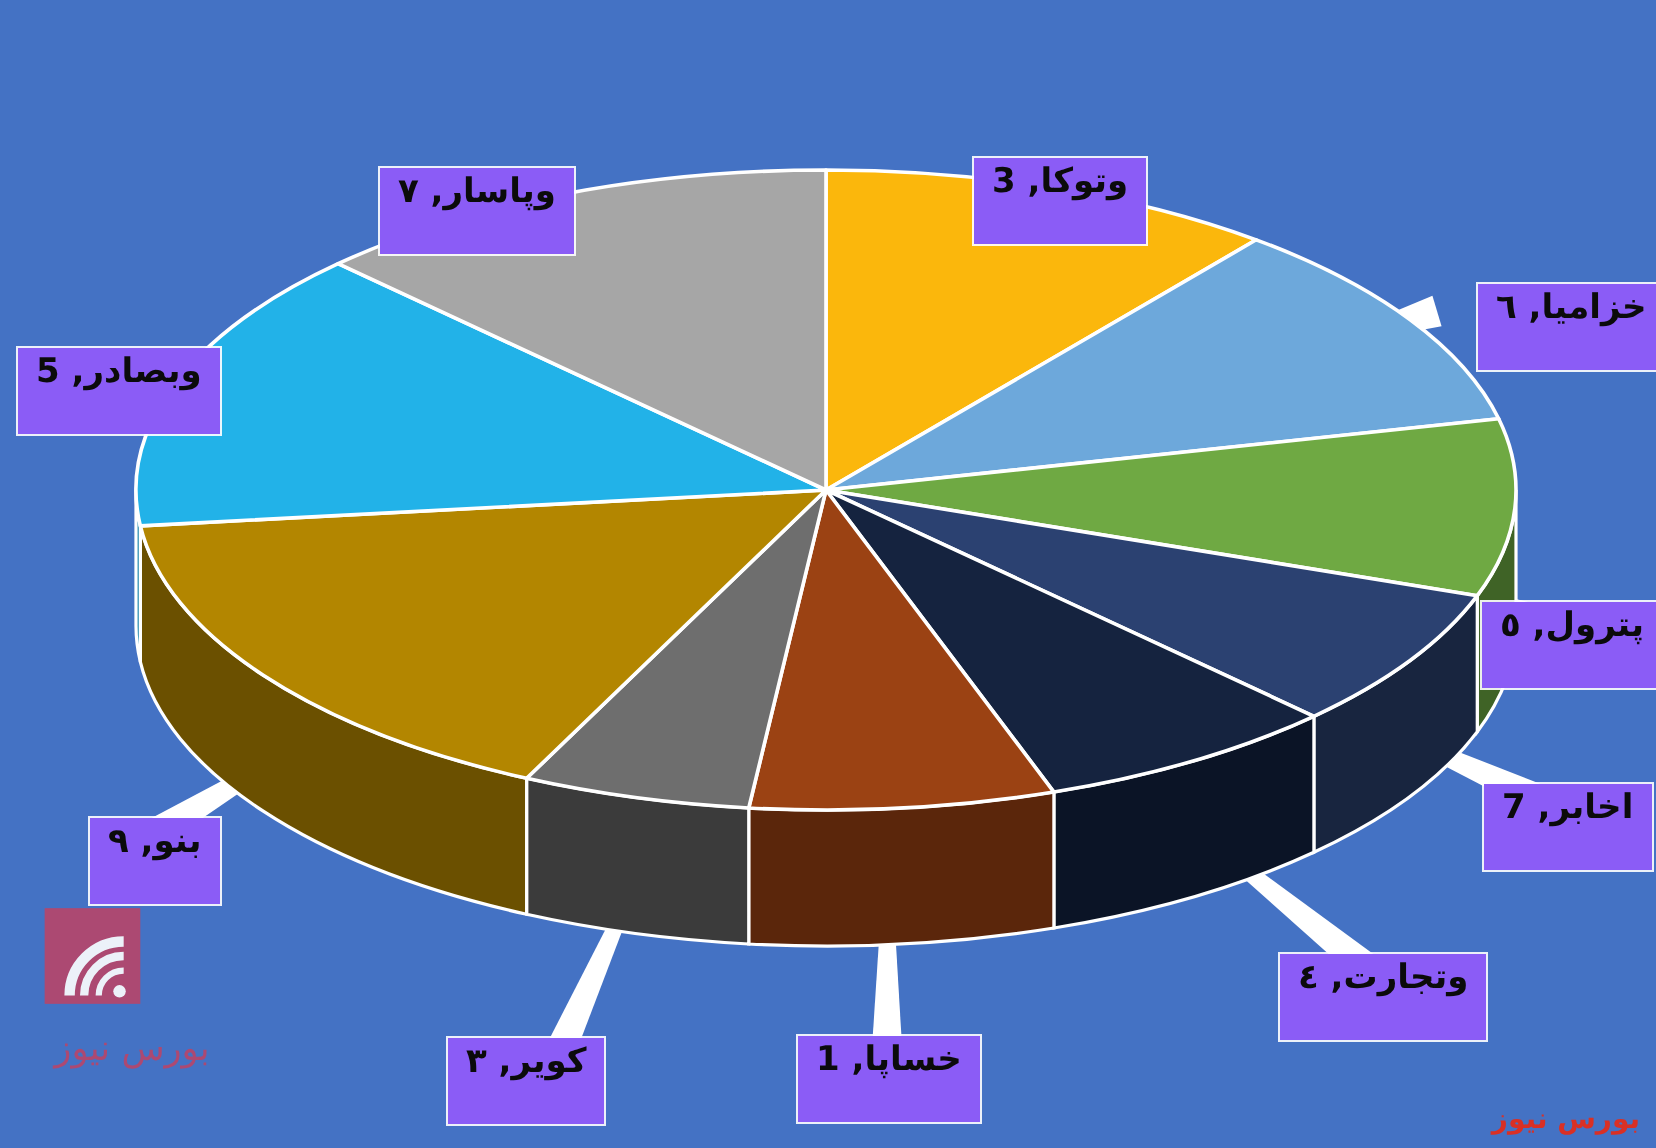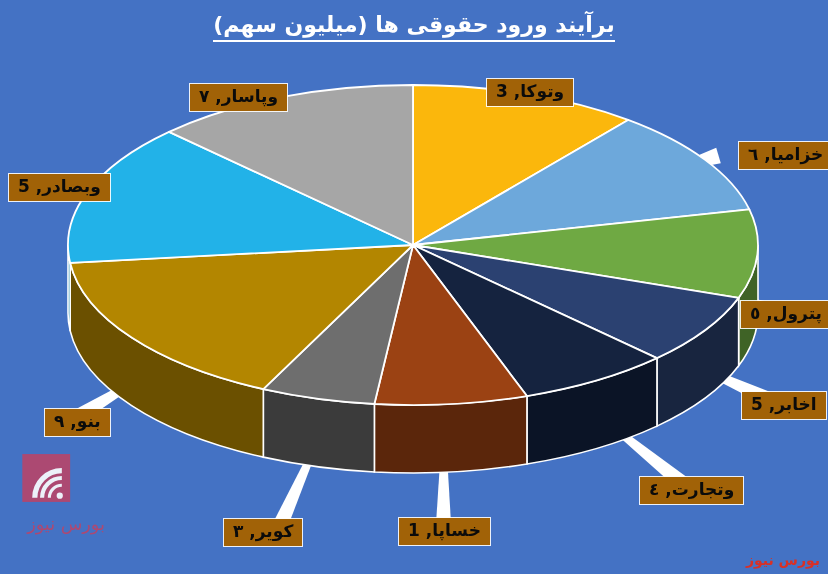--- a/index.html
+++ b/index.html
@@ -24,26 +24,26 @@
     direction:rtl;
     letter-spacing:0px;
   }
   .chart-title span{
     border-bottom:2px solid #FFFFFF;
     padding-bottom:3px;
   }
 
   .dlabel{
     position:absolute;
-    background:#a16207;
+    background:#8b5cf6;
     color:#0b0b0b;
     font-size:17px;
     font-weight:700;
     direction:rtl;
-    padding:4px 9px 5px 9px;
+    padding:4px 9px 21px 9px;
     white-space:nowrap;
     line-height:1.05;
     box-shadow:0 0 0 1px rgba(255,255,255,0.9);
   }
 
   .brand-text{
     position:absolute;
     right:8px;bottom:6px;
     color:#D93025;
     font-size:14px;
@@ -112,29 +112,26 @@
         <path d="M 413 245 L 738.6397489563868 297.8446499128267 A 345 160 0 0 1 656.9518395093589 358.1370849898476 Z" fill="#2B4171" stroke="#FFFFFF" stroke-width="1.8" stroke-linejoin="round"></path>
         <path d="M 413 245 L 656.9518395093589 358.1370849898476 A 345 160 0 0 1 526.9462763745327 396.0213328493388 Z" fill="#15233F" stroke="#FFFFFF" stroke-width="1.8" stroke-linejoin="round"></path>
         <path d="M 413 245 L 526.9462763745327 396.0213328493388 A 345 160 0 0 1 374.37225574435865 403.99395358291883 Z" fill="#9B4213" stroke="#FFFFFF" stroke-width="1.8" stroke-linejoin="round"></path>
         <path d="M 413 245 L 374.37225574435865 403.99395358291883 A 345 160 0 0 1 263.3101100044425 389.1550188643871 Z" fill="#6E6E6E" stroke="#FFFFFF" stroke-width="1.8" stroke-linejoin="round"></path>
         <path d="M 413 245 L 263.3101100044425 389.1550188643871 A 345 160 0 0 1 70.16928758683127 262.91431617652927 Z" fill="#B38600" stroke="#FFFFFF" stroke-width="1.8" stroke-linejoin="round"></path>
         <path d="M 413 245 L 70.16928758683127 262.91431617652927 A 345 160 0 0 1 169.04816049064104 131.86291501015242 Z" fill="#22B2E8" stroke="#FFFFFF" stroke-width="1.8" stroke-linejoin="round"></path>
         <path d="M 413 245 L 169.04816049064104 131.86291501015242 A 345 160 0 0 1 412.99999999999994 85 Z" fill="#A6A6A6" stroke="#FFFFFF" stroke-width="1.8" stroke-linejoin="round"></path>
       </g>
   </svg>
 
-  <div class="chart-title">
-    <span>برآیند ورود حقوقی ها (میلیون سهم)</span>
-  </div>
 
   <div id="labels-layer">
       <div class="dlabel" style="left: 487px; top: 79px;">وتوکا, 3</div>
       <div class="dlabel" style="left: 699px; top: 142px; margin-left: 40px;">خزامیا, ٦</div>
       <div class="dlabel" style="left: 741px; top: 301px;">پترول, ٥</div>
-      <div class="dlabel" style="left: 742px; top: 392px;">اخابر, 5</div>
+      <div class="dlabel" style="left: 742px; top: 392px;">اخابر, 7</div>
       <div class="dlabel" style="left: 640px; top: 477px; text-align: center;">وتجارت, ٤</div>
       <div class="dlabel" style="left: 399px; top: 518px;">خساپا, 1</div>
       <div class="dlabel" style="left: 224px; top: 519px;">کویر, ٣</div>
       <div class="dlabel" style="left: 45px; top: 409px;">بنو, ٩</div>
       <div class="dlabel" style="left: 9px; top: 174px;">وبصادر, 5</div>
       <div class="dlabel" style="left: 190px; top: 84px;">وپاسار, ٧</div>
     </div>
 
   <svg class="watermark" viewBox="0 0 100 100" xmlns="http://www.w3.org/2000/svg">
     <rect x="8" y="2" width="46" height="46" fill="#B8456A"></rect>

